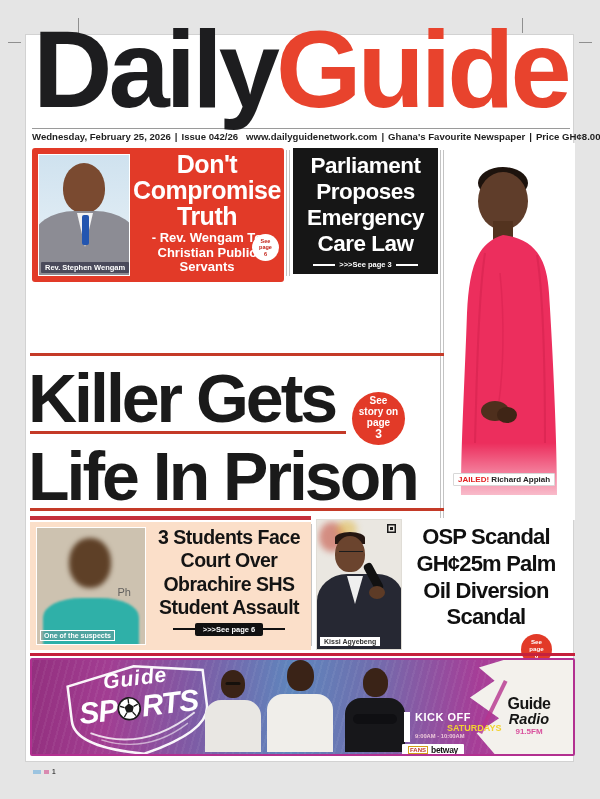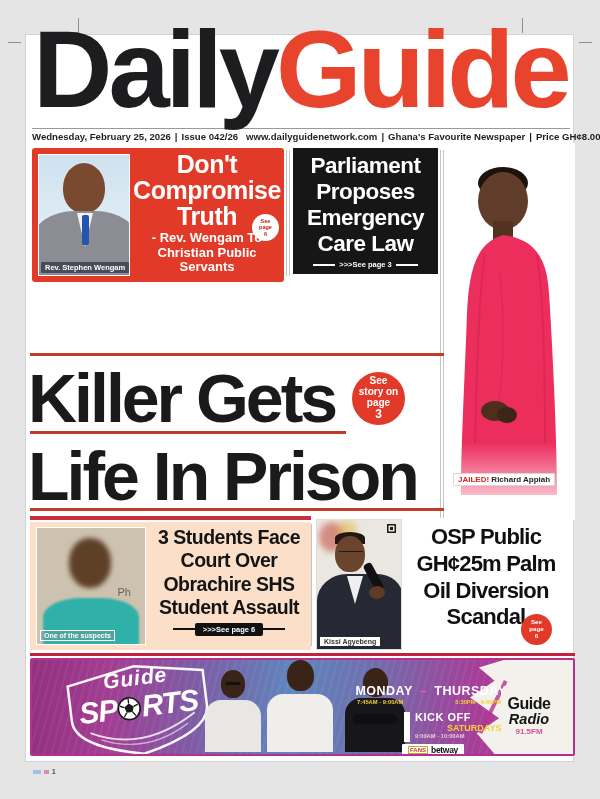--- a/index.html
+++ b/index.html
@@ -34,21 +34,21 @@
   .wengam-suit{left:-6px;top:56px;width:104px;height:70px;background:#8c8c94;border-radius:40% 40% 0 0;}
   .wengam-shirt{left:38px;top:58px;width:16px;height:34px;background:#f2f2f2;
     clip-path:polygon(0 0,100% 0,50% 100%);}
   .wengam-tie{left:43px;top:60px;width:7px;height:30px;background:#2255b0;border-radius:2px;}
   .photo-caption{position:absolute;left:2px;bottom:2px;background:rgba(55,55,75,0.78);color:#fff;
     font-size:7.5px;font-weight:bold;padding:1px 4px;border-radius:1px;white-space:nowrap;}
   .wengam-text{left:100px;top:3px;width:150px;text-align:center;color:#fff;}
   .wengam-line{font-size:25px;font-weight:800;line-height:1.04;letter-spacing:-0.5px;}
   .wengam-sub{font-size:13px;font-weight:bold;line-height:1.12;margin-top:2px;}
   .circle-badge{border-radius:50%;display:flex;flex-direction:column;align-items:center;
-    justify-content:center;text-align:center;font-weight:bold;line-height:1.1;}
+    justify-content:center;text-align:center;font-weight:bold;line-height:1.1;margin-top:20px;}
   .wengam-badge{right:5px;top:66px;width:27px;height:27px;background:#ffffff;color:#c22318;font-size:5.5px;}
 
   
   .vdiv{width:4px;border-left:1px solid #c3c3c3;border-right:1px solid #c3c3c3;}
 
   
   .parl-box{left:293px;top:148px;width:145px;height:126px;background:#161616;color:#fff;
     text-align:center;padding-top:5px;}
   .parl-line{font-size:22.5px;font-weight:800;line-height:1.16;letter-spacing:-0.5px;}
   .page-tag{display:flex;align-items:center;justify-content:center;margin-top:3px;}
@@ -287,21 +287,21 @@
     <div class="abs agye-glasses"></div>
     <div class="abs agye-suit"></div>
     <div class="abs agye-shirt"></div>
     <div class="abs agye-mic"></div>
     <div class="abs agye-hand"></div>
     <div class="credit-icon"></div>
     <div class="agye-caption">Kissi Agyebeng</div>
   </div>
 
   <div class="abs osp-text">
-    <div class="osp-line">OSP Public</div>
+    <div class="osp-line">OSP Scandal</div>
     <div class="osp-line">GH¢25m Palm</div>
     <div class="osp-line">Oil Diversion</div>
     <div class="osp-line">Scandal</div>
   </div>
   <div class="abs circle-badge osp-badge">
     <span>See</span>
     <span>page</span>
     <span>6</span>
   </div>
 
@@ -345,31 +345,20 @@
       <div class="head" style="width:27px;height:31px;"></div>
       <div class="torso" style="width:66px;height:58px;background:#f0eeea;top:3px;"></div>
     </div>
     <div class="man" style="left:308px;width:70px;height:88px;">
       <div class="head" style="width:25px;height:29px;top:2px;"></div>
       <div class="torso" style="width:60px;height:54px;background:#17171a;top:3px;">
         <div class="arms"></div>
       </div>
     </div>
 
-    <div class="abs schedule">
-      <div class="sched-days">
-        <span>MONDAY</span>
-        <span class="dash">–</span>
-        <span>THURSDAY</span>
-      </div>
-      <div class="sched-times">
-        <span>7:45AM - 9:00AM</span>
-        <span>5:30PM - 6:40PM</span>
-      </div>
-    </div>
 
     <div class="abs kickoff">
       <div class="kick-bar"></div>
       <div>
         <div class="kick-title">KICK OFF</div>
         <div class="kick-day">SATURDAYS</div>
         <div class="kick-time">9:00AM - 10:00AM</div>
       </div>
     </div>
 

